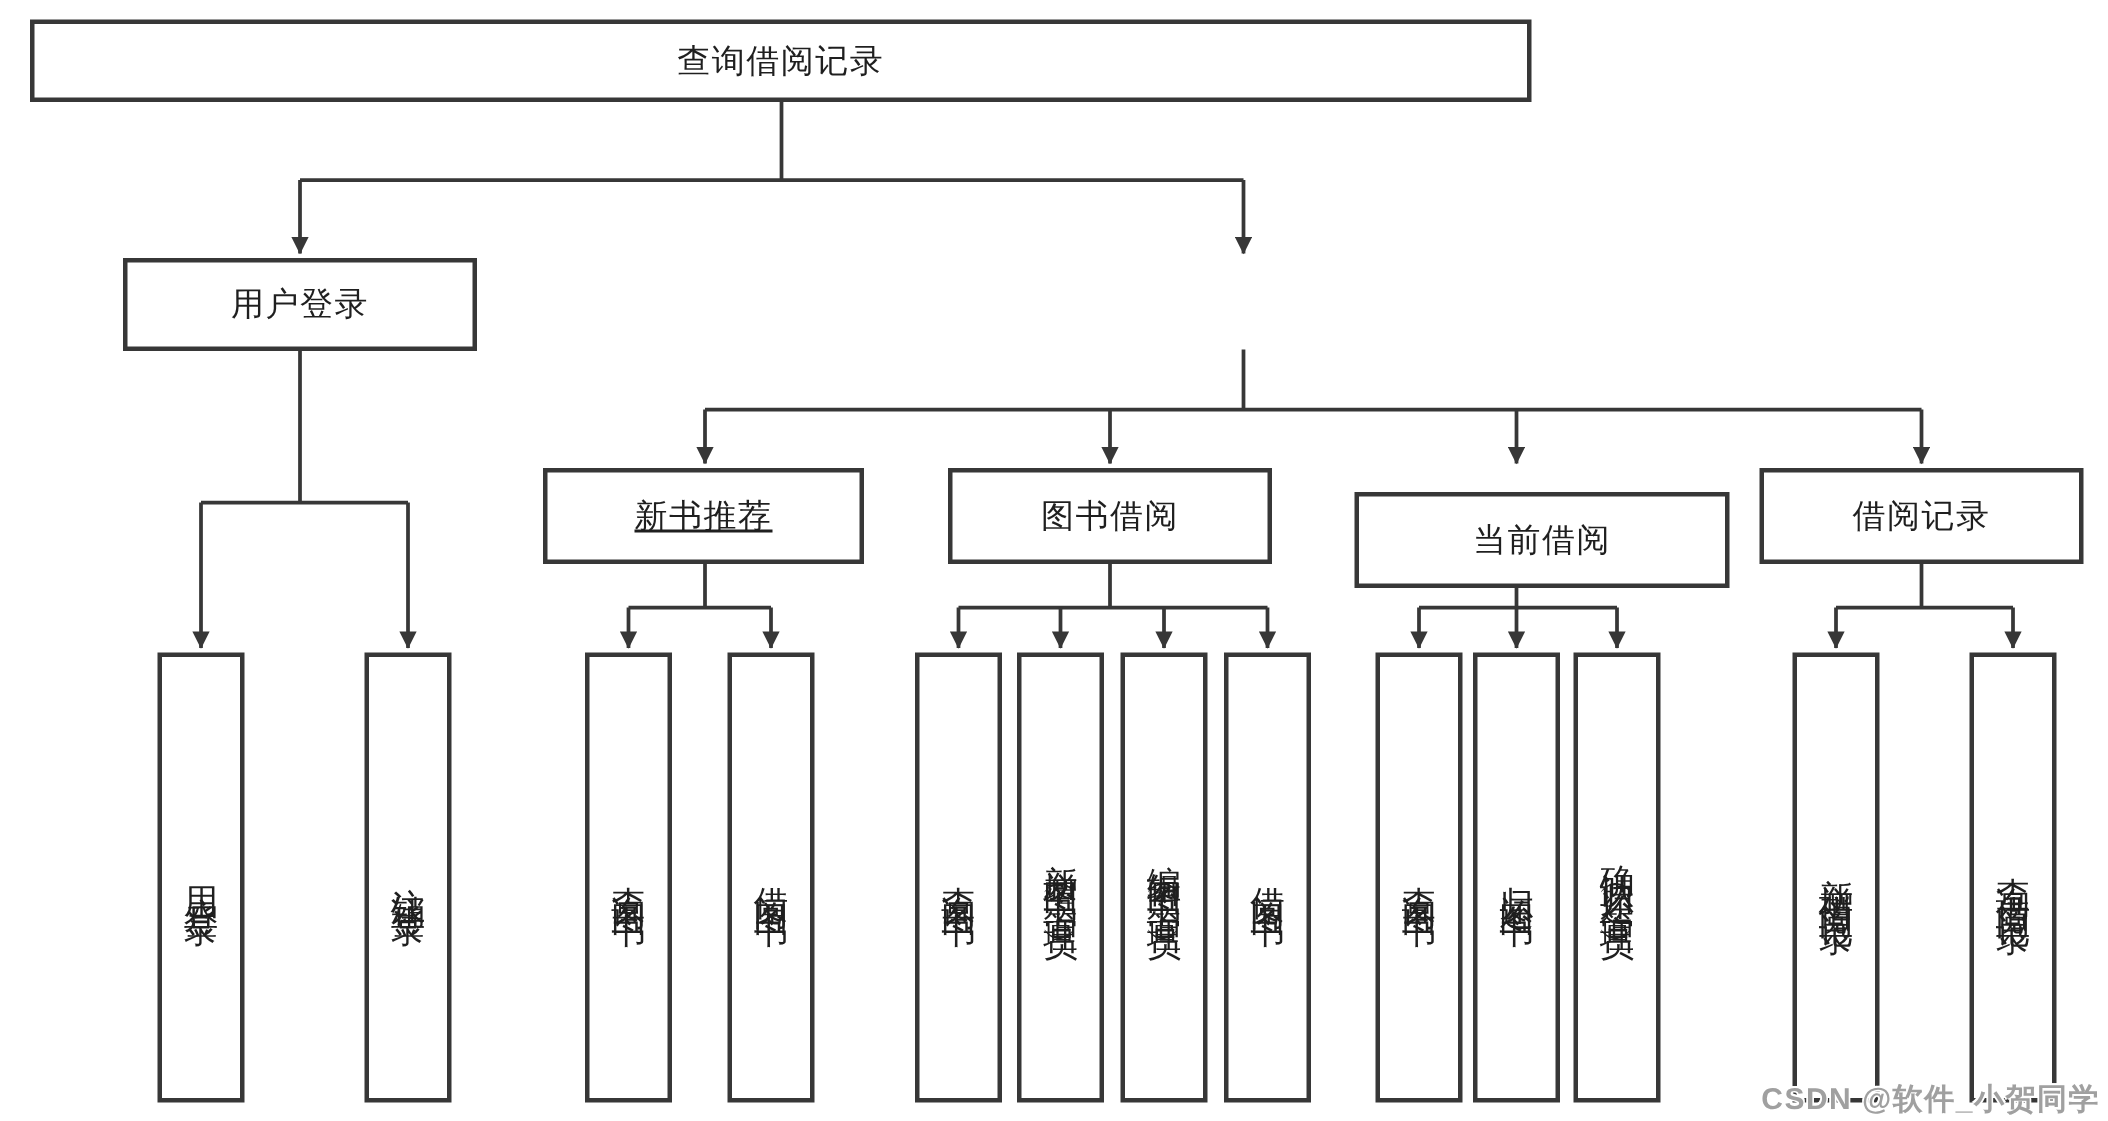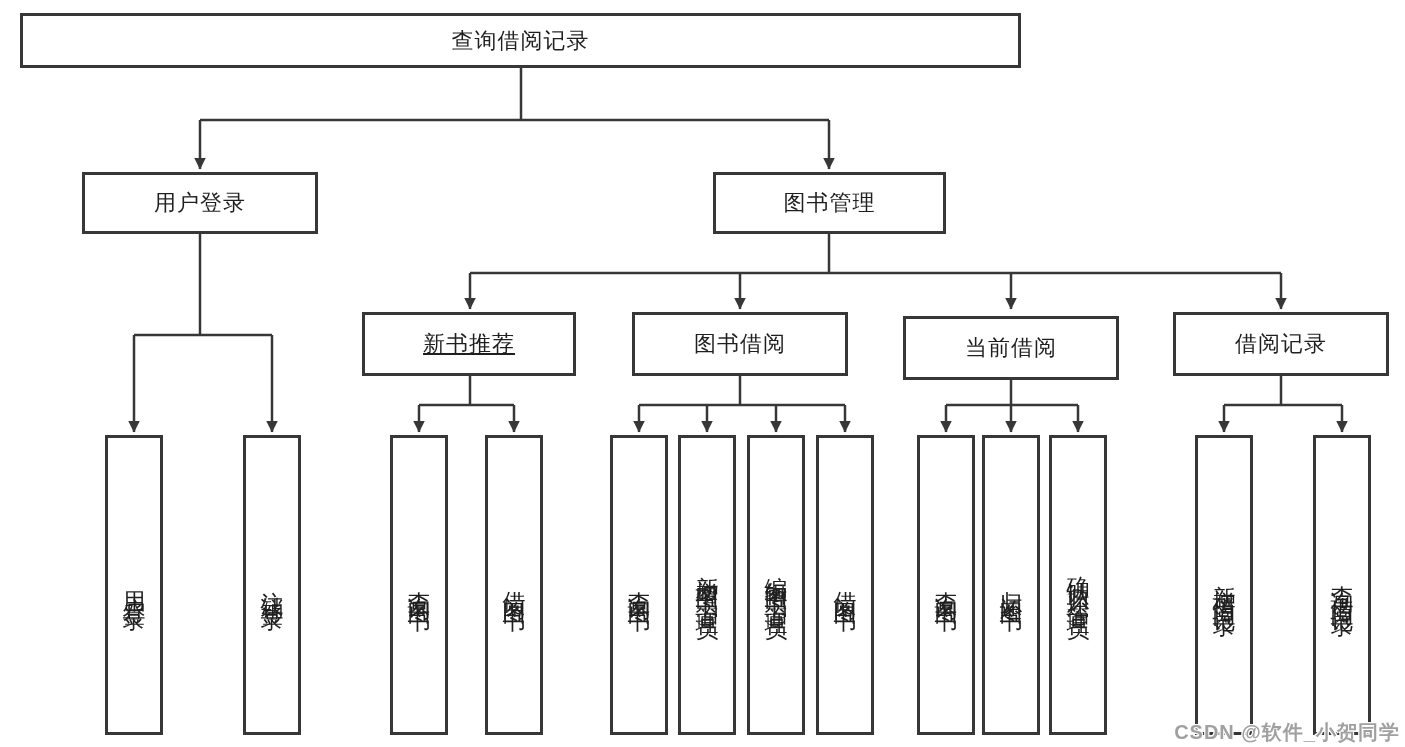--- a/index.html
+++ b/index.html
@@ -99,25 +99,24 @@
       <line x1="1011" y1="405" x2="1011" y2="432" marker-end="url(#arw)"></line>
       <line x1="1078" y1="405" x2="1078" y2="432" marker-end="url(#arw)"></line>
       <line x1="1224" y1="405" x2="1224" y2="432" marker-end="url(#arw)"></line>
       <line x1="1342" y1="405" x2="1342" y2="432" marker-end="url(#arw)"></line>
     </g>
   </svg>
 
   <div class="node" style="left:20px; top:13px; width:1001px; height:55px;">查询借阅记录</div>
 
   <div class="node" style="left:82px; top:172px; width:236px; height:62px;">用户登录</div>
-  <div class="node" style="left:713px; top:172px; width:233px; height:62px;">图书管理</div>
 
   <div class="node" style="left:362px; top:312px; width:214px; height:64px;text-decoration:underline;">新书推荐</div>
   <div class="node" style="left:632px; top:312px; width:216px; height:64px;">图书借阅</div>
-  <div class="node" style="left:903px; top:316px; width:216px; height:64px;">当前借阅</div>
+  <div class="node" style="left:903px; top:328px; width:250px; height:64px;">当前借阅</div>
   <div class="node" style="left:1173px; top:312px; width:216px; height:64px;">借阅记录</div>
 
   <div class="node vert" style="left:105px; top:435px; width:58px; height:300px;">用户登录</div>
   <div class="node vert" style="left:243px; top:435px; width:58px; height:300px;">注销登录</div>
 
   <div class="node vert" style="left:390px; top:435px; width:58px; height:300px;">查询图书</div>
   <div class="node vert" style="left:485px; top:435px; width:58px; height:300px;">借阅图书</div>
 
   <div class="node vert" style="left:610px; top:435px; width:58px; height:300px;">查询图书</div>
   <div class="node vert" style="left:678px; top:435px; width:58px; height:300px;">新增图书（管理员）</div>

